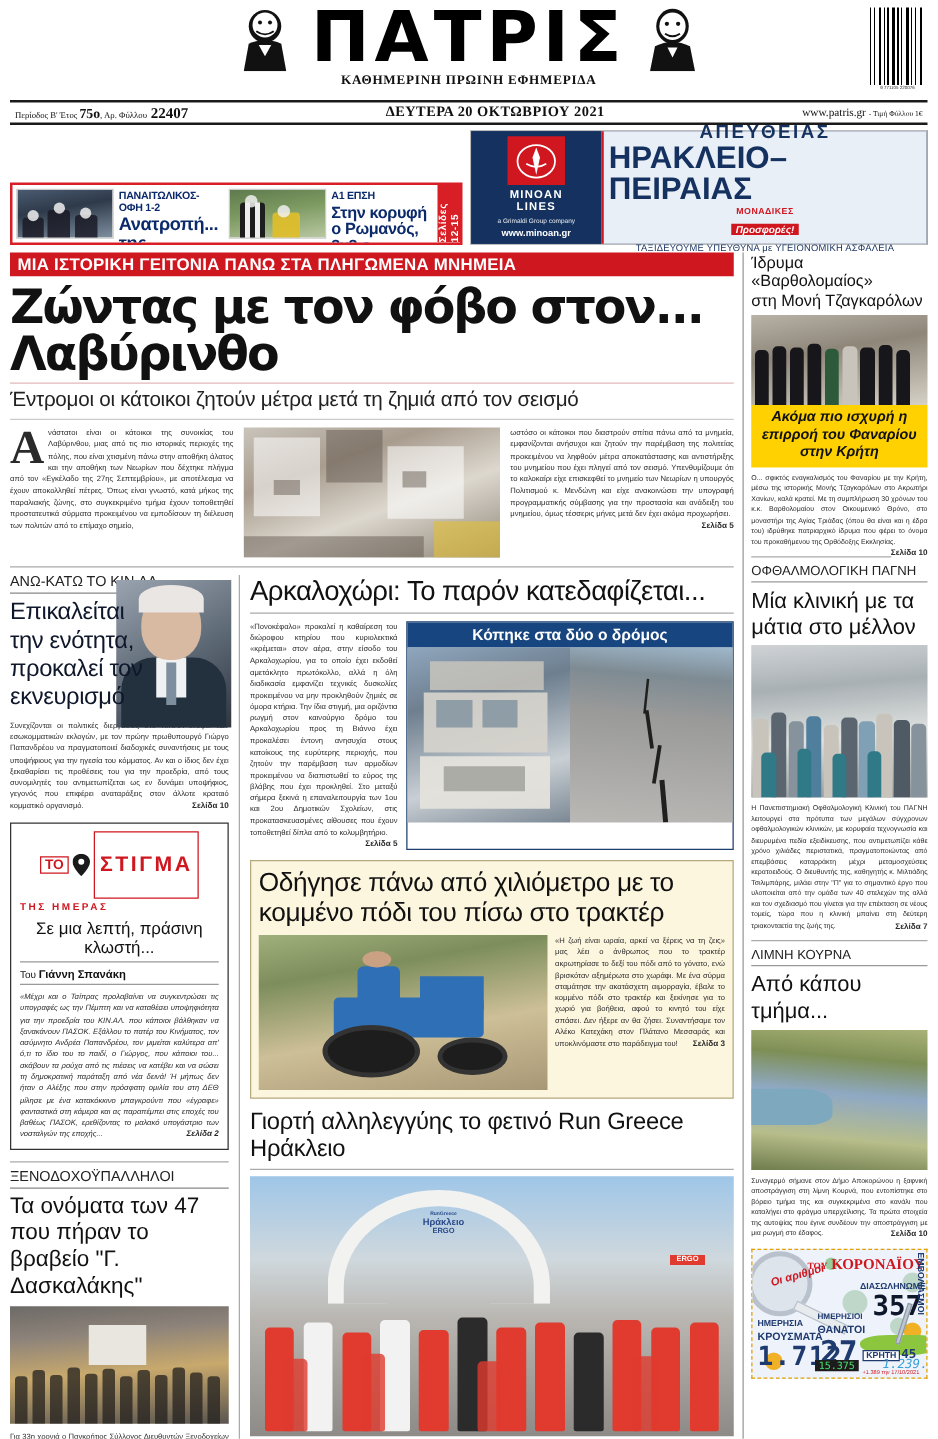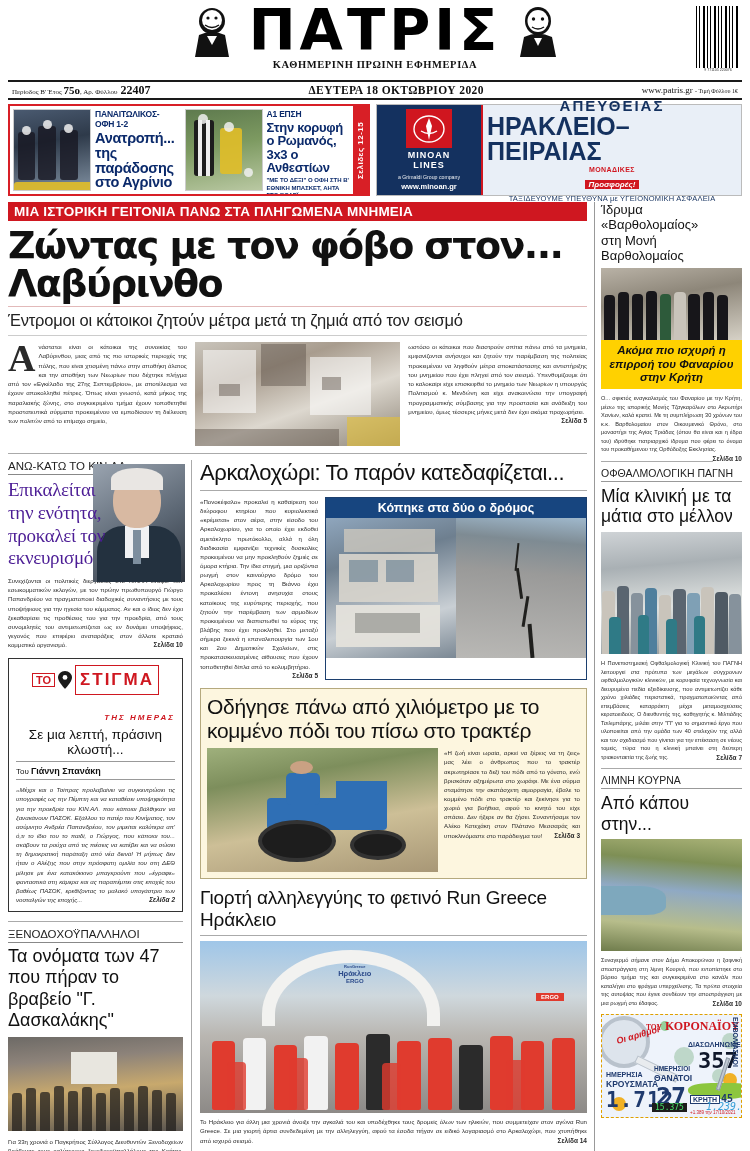--- a/index.html
+++ b/index.html
@@ -42,21 +42,21 @@
   .info-left b { font-size:11px; }
   .info-left .issue { font-size:12px; font-weight:bold; margin-left:3px; }
   .info-center { font-size:11.5px; font-weight:bold; letter-spacing:0.4px; }
   .info-right { font-size:9px; }
   .info-right .price { font-size:6px; }
 
   
   .banner-row { display:flex; gap:6px; margin-top:4px; height:92px; }
   .sports-banner {
     flex:0 0 362px; border:2px solid #d81f26; display:flex; background:#fff;
-    position:relative; overflow:hidden;
+    position:relative; overflow:hidden;margin-top:42px;
   }
   .sb-cell { display:flex; flex:1; padding:3px; gap:4px; }
   .sb-photo { width:78px; flex:0 0 78px; border:1px solid #ccc; position:relative; overflow:hidden; }
   .sb-photo.p1 { background:linear-gradient(170deg,#4a5a70 0%,#2e3a4a 40%,#7f8fa0 100%); }
   .sb-photo.p2 { background:linear-gradient(170deg,#5e7a4e 0%,#7d9a61 45%,#b9c8a2 100%); }
   .ph-fig { position:absolute; background:rgba(25,25,35,.82); border-radius:3px; }
   .ph-fig.y { background:rgba(225,190,40,.9); }
   .ph-fig.w { background:rgba(240,240,240,.85); }
   .sb-text { flex:1; display:flex; flex-direction:column; justify-content:flex-start; }
   .sb-kicker { font-size:8.5px; font-weight:bold; color:#0b2a6b; letter-spacing:-.2px; }
@@ -122,42 +122,42 @@
 
   hr.sep { border:none; border-top:1px solid #aaa; margin:7px 0 6px 0; }
 
   
   .band { display:flex; gap:8px; }
   .band-left { flex:0 0 175px; }
   .band-mid { flex:1; border-left:1px solid #aaa; padding-left:8px; }
 
   .kicker-line { font-size:11.5px; color:#222; border-bottom:1px solid #888; padding-bottom:2px; }
   .art-head {
-    font-size:19px; line-height:1.12; font-weight:normal; color:#4c1d95; margin:4px 0 0 0; letter-spacing:-.3px;font-family:Liberation Serif, serif;
+    font-size:19px; line-height:1.12; font-weight:normal; color:#0f172a; margin:4px 0 0 0; letter-spacing:-.3px;
   }
   .kinal-wrap { position:relative; }
   .kinal-portrait {
     position:absolute; right:-2px; top:4px; width:92px; height:118px;
     background:linear-gradient(150deg,#9aa4b0 0%,#5c6774 55%,#2f3640 100%); overflow:hidden;
   }
   .kp-face { position:absolute; left:20px; top:8px; width:48px; height:56px; background:#d8b9a2; border-radius:50% 50% 45% 45%; }
   .kp-hair { position:absolute; left:18px; top:4px; width:52px; height:22px; background:#e9e6e3; border-radius:50% 50% 0 0; }
   .kp-suit { position:absolute; left:4px; top:62px; width:84px; height:58px; background:#23313f; border-radius:26px 26px 0 0; }
   .kp-shirt { position:absolute; left:32px; top:62px; width:24px; height:32px; background:#f0f1f3; }
   .kp-tie { position:absolute; left:40px; top:66px; width:8px; height:34px; background:#7d8e9e; }
   .kinal-head { position:relative; z-index:2; width:108px; font-size:19px; line-height:1.2; }
   .body-text { font-size:6.1px; line-height:1.5; text-align:justify; color:#2a2a2a; margin-top:6px; }
 
   
   .stigma-box { border:1px solid #333; margin-top:9px; padding:6px 7px 7px 7px; position:relative; }
   .stigma-top { display:flex; align-items:center; justify-content:center; gap:3px; }
   .stigma-to { font-size:11px; font-weight:bold; color:#cf1720; background:#fff; border:1px solid #cf1720; padding:0 3px; }
   .pin-icon { width:14px; height:18px; }
-  .stigma-word { font-size:17px; font-weight:bold; color:#cf1720; letter-spacing:2px; border:1.5px solid #cf1720; padding:4px 4px; }
-  .stigma-day { text-align:right; font-size:8px; font-weight:bold; color:#cf1720; letter-spacing:2px; margin-top:18px;font-style:italic; }
+  .stigma-word { font-size:17px; font-weight:bold; color:#cf1720; letter-spacing:2px; border:1.5px solid #cf1720; padding:16px 4px; }
+  .stigma-day { text-align:left; font-size:8px; font-weight:bold; color:#cf1720; letter-spacing:2px; margin-top:2px; }
   .stigma-title { font-size:13.5px; text-align:center; margin-top:5px; padding-bottom:4px; border-bottom:1px solid #999; }
   .stigma-author { font-size:8px; margin-top:4px; padding-bottom:3px; border-bottom:1px solid #999; }
   .stigma-author b { font-size:9px; }
   .stigma-body { font-size:6.1px; line-height:1.5; text-align:justify; margin-top:5px; font-style:italic; color:#2a2a2a; }
 
   
   .xen-block { margin-top:9px; border-top:1px solid #aaa; padding-top:6px; }
   .xen-head { font-size:18px; line-height:1.18; margin-top:3px; }
   .xen-photo { margin-top:6px; height:94px; background:linear-gradient(175deg,#6d6a66 0%,#8d837a 25%,#c8a96d 55%,#5a5550 100%); position:relative; overflow:hidden; }
   .crowd { position:absolute; bottom:0; background:rgba(35,32,30,.75); border-radius:3px 3px 0 0; }
@@ -182,21 +182,21 @@
   .tractor-head { font-size:21px; line-height:1.14; letter-spacing:-.3px; color:#111; }
   .tractor-row { display:flex; gap:6px; margin-top:5px; }
   .tractor-photo { flex:1.7; height:124px; background:linear-gradient(170deg,#9fb07c 0%,#7d8e5c 25%,#cdbf97 60%,#a89776 100%); position:relative; overflow:hidden; }
   .tr-body { background:#2f6fb5; position:absolute; }
   .tr-wheel { position:absolute; background:#1d1d1d; border-radius:50%; border:4px solid #333; }
   .tr-man { position:absolute; background:#2f6fb5; border-radius:5px; }
   .tractor-text { flex:1; font-size:6.1px; line-height:1.5; text-align:justify; color:#2a2a2a; }
 
   .run-box { margin-top:8px; }
   .run-head { font-size:19px; letter-spacing:-.2px; color:#111; border-bottom:1px solid #aaa; padding-bottom:4px; }
-  .run-photo { margin-top:5px; height:172px; background:linear-gradient(180deg,#9fc6e8 0%,#cfd8dd 32%,#b9b6b1 55%,#8d8a87 100%); position:relative; overflow:hidden; }
+  .run-photo { margin-top:5px; height:208px; background:linear-gradient(180deg,#9fc6e8 0%,#cfd8dd 32%,#b9b6b1 55%,#8d8a87 100%); position:relative; overflow:hidden; }
   .arch { position:absolute; left:16%; top:5%; width:46%; height:44%; border:13px solid #f2f2f0; border-bottom:none; border-radius:52% 52% 0 0 / 88% 88% 0 0; }
   .arch-lbl { position:absolute; left:30%; top:13%; text-align:center; width:20%; }
   .arch-lbl .t1 { font-size:4px; color:#2b4a8a; font-weight:bold; }
   .arch-lbl .t2 { font-size:7.5px; color:#2b4a8a; font-weight:bold; }
   .arch-lbl .t3 { font-size:6px; color:#2b4a8a; font-weight:bold; }
   .runner { position:absolute; bottom:2%; background:#e03b2e; border-radius:4px 4px 2px 2px; }
   .runner.w { background:#f2f2f2; }
   .runner.k { background:#2b2b2b; }
   .ergo { position:absolute; right:6%; top:30%; background:#e03b2e; color:#fff; font-size:6px; font-weight:bold; padding:1px 5px; }
   .run-cap { font-size:6.1px; line-height:1.5; text-align:justify; margin-top:4px; color:#2a2a2a; }
@@ -273,21 +273,21 @@
     <div class="masthead-sub">ΚΑΘΗΜΕΡΙΝΗ ΠΡΩΙΝΗ ΕΦΗΜΕΡΙΔΑ</div>
     <div class="barcode"></div>
     <div class="barcode-num">9 771105 220076</div>
   </div>
 
   <div class="info-bar">
     <div class="info-left">
       <span>Περίοδος Β' Έτος</span>
       <b>75ο</b><span>, Αρ. Φύλλου</span><span class="issue">22407</span>
     </div>
-    <div class="info-center">ΔΕΥΤΕΡΑ 18 ΟΚΤΩΒΡΙΟΥ 2020</div>
+    <div class="info-center">ΔΕΥΤΕΡΑ 20 ΟΚΤΩΒΡΙΟΥ 2021</div>
     <div class="info-right">
       <span>www.patris.gr</span>
       <span class="price">- Τιμή Φύλλου 1€</span>
     </div>
   </div>
 
   <div class="banner-row">
 
     <div class="sports-banner">
       <div class="sb-cell">
@@ -528,21 +528,21 @@
           </div>
 
         </div>
       </div>
     </div>
 
     <div class="col-right">
 
       <div>
         <div class="r-kicker">Ίδρυμα «Βαρθολομαίος»</div>
-        <div class="r-head">στη Μονή Βαρθολομαίος</div>
+        <div class="r-head">στη Μονή Τζαγκαρόλων</div>
         <div class="r-photo">
           <div class="pr" style="left:2%;width:8%;height:62%;"></div>
           <div class="pr" style="left:12%;width:8%;height:66%;"></div>
           <div class="pr" style="left:22%;width:8%;height:64%;"></div>
           <div class="pr" style="left:32%;width:8%;height:68%;"></div>
           <div class="pr g" style="left:42%;width:8%;height:63%;"></div>
           <div class="pr lt" style="left:52%;width:8%;height:66%;"></div>
           <div class="pr" style="left:62%;width:8%;height:64%;"></div>
           <div class="pr" style="left:72%;width:8%;height:67%;"></div>
           <div class="pr" style="left:82%;width:8%;height:62%;"></div>
@@ -578,21 +578,21 @@
         <div class="r-body">
           <span>Η Πανεπιστημιακή Οφθαλμολογική Κλινική του ΠΑΓΝΗ λειτουργεί στα πρότυπα των μεγάλων σύγχρονων οφθαλμολογικών κλινικών, με κορυφαία τεχνογνωσία και διευρυμένα πεδία εξειδίκευσης, που αντιμετωπίζει κάθε χρόνο χιλιάδες περιστατικά, πραγματοποιώντας από επεμβάσεις καταρράκτη μέχρι μεταμοσχεύσεις κερατοειδούς. Ο διευθυντής της, καθηγητής κ. Μιλτιάδης Τσιλιμπάρης, μιλάει στην "Π" για το σημαντικό έργο που υλοποιείται από την ομάδα των 40 στελεχών της αλλά και τον σχεδιασμό που γίνεται για την επέκταση σε νέους τομείς, τώρα που η κλινική μπαίνει στη δεύτερη τριακονταετία της ζωής της.</span>
           <span class="page-ref">Σελίδα 7</span>
         </div>
       </div>
 
       <hr class="r-sep">
 
       <div>
         <div class="r-kicker2">ΛΙΜΝΗ ΚΟΥΡΝΑ</div>
-        <div class="r-head2">Από κάπου στην...</div>
+        <div class="r-head2">Από κάπου τμήμα...</div>
         <div class="r-photo3">
           <div class="water"></div>
         </div>
         <div class="r-body">
           <span>Συναγερμό σήμανε στον Δήμο Αποκορώνου η ξαφνική αποστράγγιση στη λίμνη Κουρνά, που εντοπίστηκε στο βόρειο τμήμα της και συγκεκριμένα στο κανάλι που καταλήγει στο φράγμα υπερχείλισης. Τα πρώτα στοιχεία της αυτοψίας που έγινε συνδέουν την αποστράγγιση με μια ρωγμή στο έδαφος.</span>
           <span class="page-ref">Σελίδα 10</span>
         </div>
       </div>
 
       <div class="covid-box">

